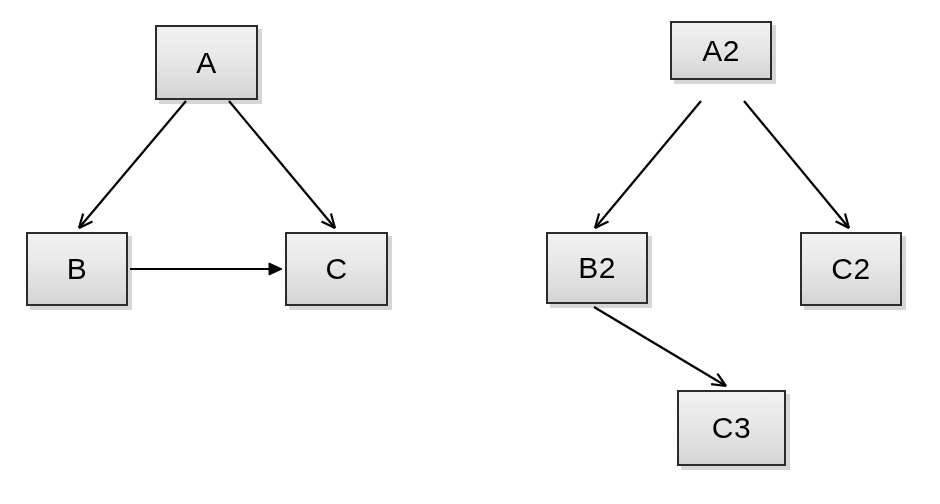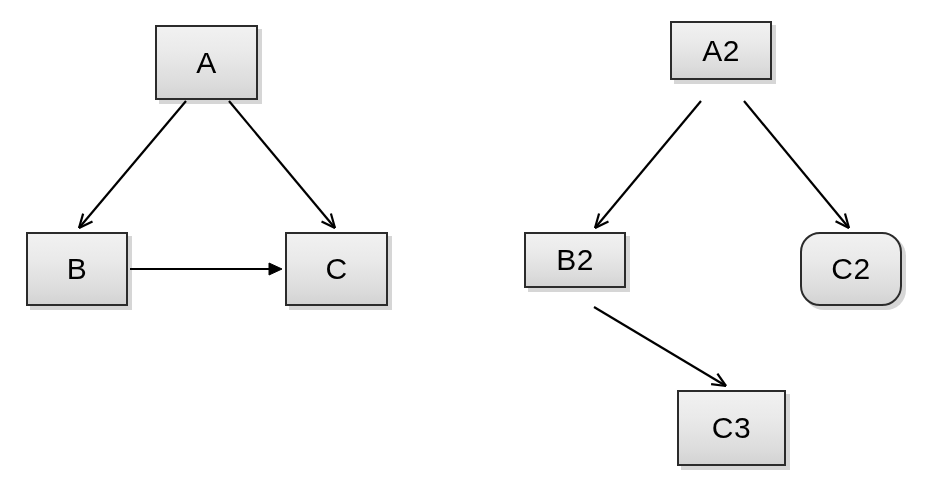--- a/index.html
+++ b/index.html
@@ -88,24 +88,24 @@
       </div>
       <div class="node" style="left: 26px; top: 232px; width: 102px; height: 74px;">
         <span class="node-label">B</span>
       </div>
       <div class="node" style="left: 285px; top: 232px; width: 103px; height: 74px;">
         <span class="node-label">C</span>
       </div>
       <div class="node" style="left: 670px; top: 21px; width: 102px; height: 59px;">
         <span class="node-label">A2</span>
       </div>
-      <div class="node" style="left: 524px; top: 232px; width: 102px; height: 56px;">
+      <div class="node" style="left: 546px; top: 232px; width: 102px; height: 72px;">
         <span class="node-label">B2</span>
       </div>
-      <div class="node" style="left: 800px; top: 232px; width: 102px; height: 74px; border-radius: 20px;">
+      <div class="node" style="left: 800px; top: 232px; width: 102px; height: 74px;">
         <span class="node-label">C2</span>
       </div>
       <div class="node" style="left: 677px; top: 390px; width: 109px; height: 76px;">
         <span class="node-label">C3</span>
       </div>
     </div>
 
 </div>
 
 </body></html>

